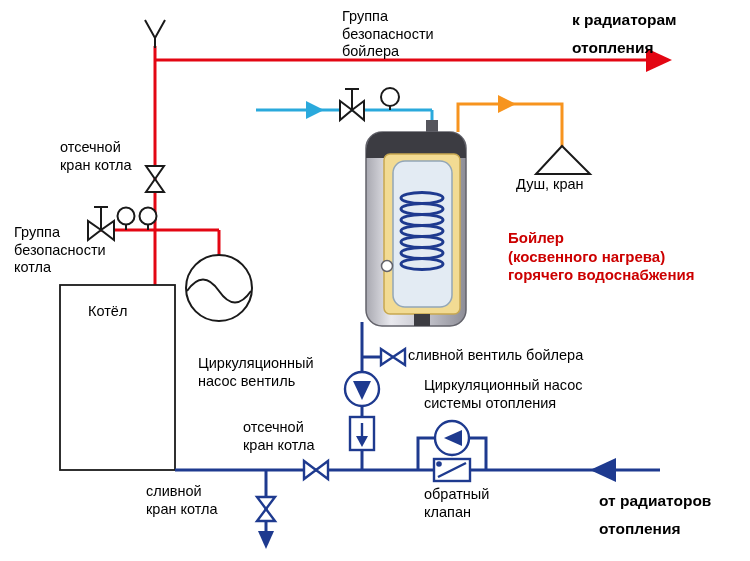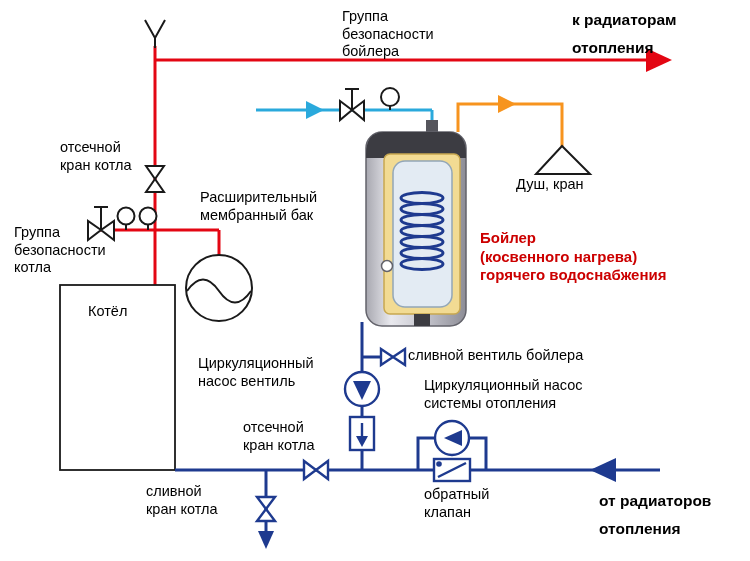--- a/index.html
+++ b/index.html
@@ -176,25 +176,23 @@
   <div class="lbl" style="left:342px;top:8px">Группа
 безопасности
 бойлера</div>
   <div class="lbl big" style="left:572px;top:6px">к радиаторам
 отопления</div>
   <div class="lbl" style="left:60px;top:139px">отсечной
 кран котла</div>
   <div class="lbl" style="left:14px;top:224px">Группа
 безопасности
 котла</div>
-  <div class="lbl" style="left:200px;top:189px">Расширительный
-мембранный бак</div>
   <div class="lbl" style="left:88px;top:303px">Котёл</div>
   <div class="lbl" style="left:516px;top:176px">Душ, кран</div>
-  <div class="lbl boiler-title" style="left:480px;top:229px">Бойлер
+  <div class="lbl boiler-title" style="left:508px;top:229px">Бойлер
 (косвенного нагрева)
 горячего водоснабжения</div>
   <div class="lbl" style="left:408px;top:347px">сливной вентиль бойлера</div>
   <div class="lbl" style="left:198px;top:355px">Циркуляционный
 насос вентиль</div>
   <div class="lbl" style="left:424px;top:377px">Циркуляционный насос
 системы отопления</div>
   <div class="lbl" style="left:243px;top:419px">отсечной
 кран котла</div>
   <div class="lbl" style="left:424px;top:486px">обратный

